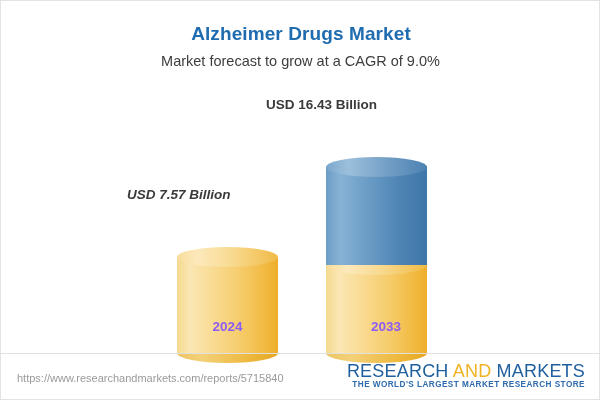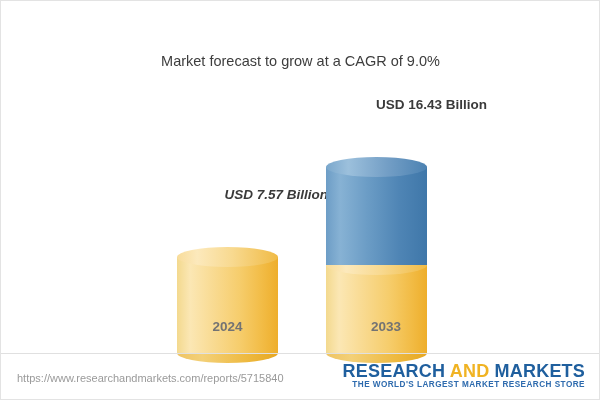--- a/index.html
+++ b/index.html
@@ -114,33 +114,33 @@
   .top-blue {
     background: linear-gradient(to right,
       #7aa7cc 0%,
       #9cc0dc 22%,
       #749fc6 60%,
       #4c82b2 100%);
   }
   
   .value-label {
     position: absolute;
-    text-align: right;
+    text-align: left;
     font-size: 13.5px;
     font-weight: bold;
     color: #3a3a3a;
     white-space: nowrap;
   }
   
   .cat-label {
     position: absolute;
     text-align: center;
     font-size: 13.5px;
     font-weight: bold;
-    color: #737373;
+    color: #8b5cf6;
     white-space: nowrap;
   }
   
   .footer-rule {
     position: absolute;
     left: 0;
     top: 352px;
     width: 600px;
     height: 1px;
     background: #e0e0e0;
@@ -155,21 +155,21 @@
   }
   .logo {
     position: absolute;
     right: 14px;
     top: 361px;
     text-align: right;
     line-height: 1;
   }
   .logo-main {
     font-size: 18px;
-    font-weight: bold;
+    font-weight: normal;
     color: #1f5f9e;
     letter-spacing: 0.2px;
     white-space: nowrap;
   }
   .logo-and {
     color: #f0b323;
   }
   .logo-tag {
     margin-top: 1px;
     font-size: 8.2px;
@@ -177,20 +177,21 @@
     color: #2e6bae;
     letter-spacing: 0.45px;
     white-space: nowrap;
   }
 </style>
 </head>
 <body>
 
 <div class="frame">
 
+  <div class="chart-title">Alzheimer Drugs Market</div>
 
   <div class="chart-subtitle">Market forecast to grow at a CAGR of 9.0%</div>
 
   <div class="plot">
 
     <div class="bar-group" style="left:176px; width:101px; height:308px;">
       <div class="cyl" style="left:0; bottom:0; height:96px;">
         <div class="cyl-bottom fill-yellow bottom-yellow" style="bottom:-10px;"></div>
         <div class="cyl-body fill-yellow" style="bottom:0; height:96px;"></div>
         <div class="cyl-top top-yellow" style="top:-10px;"></div>

